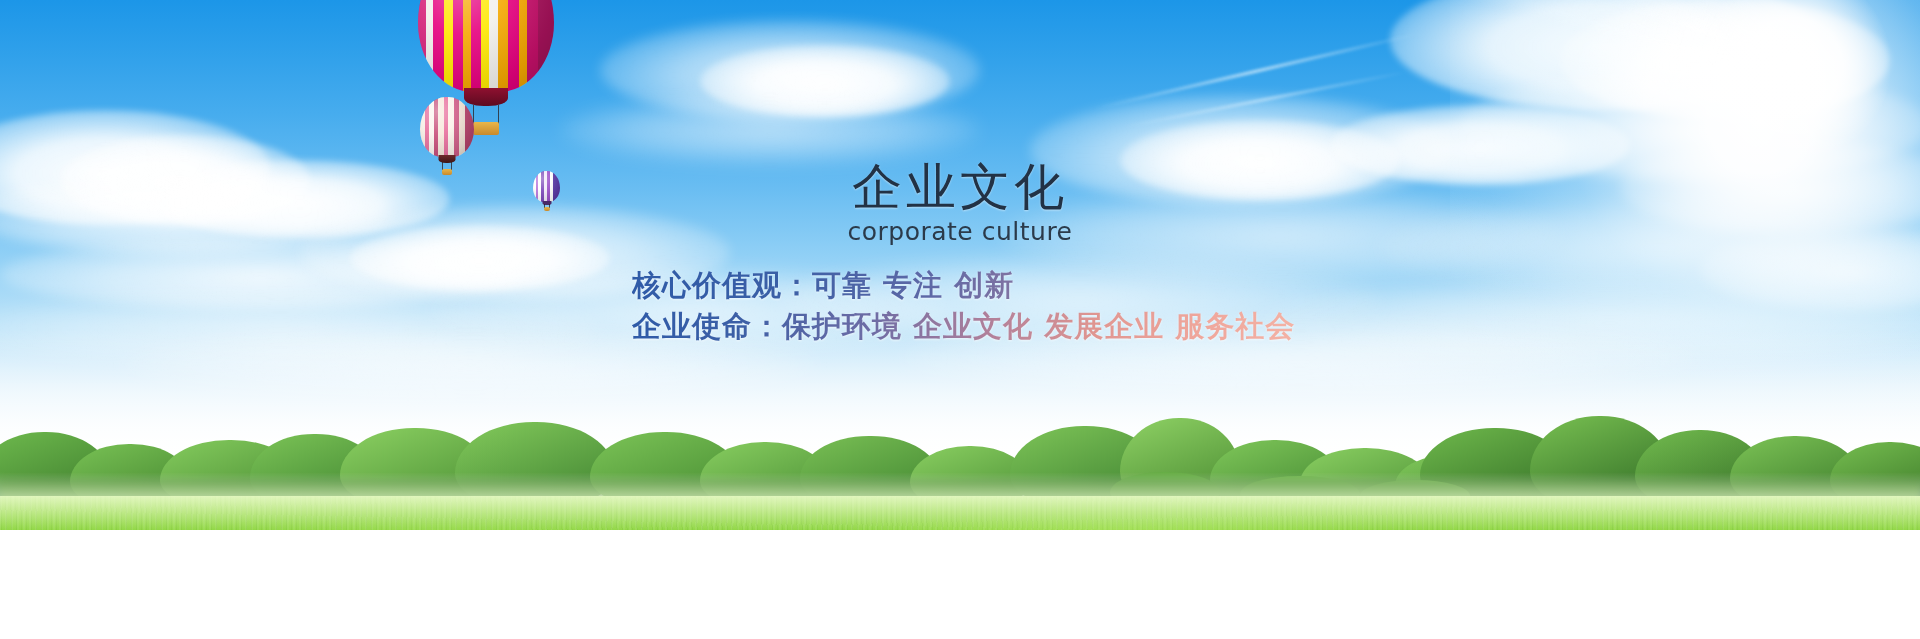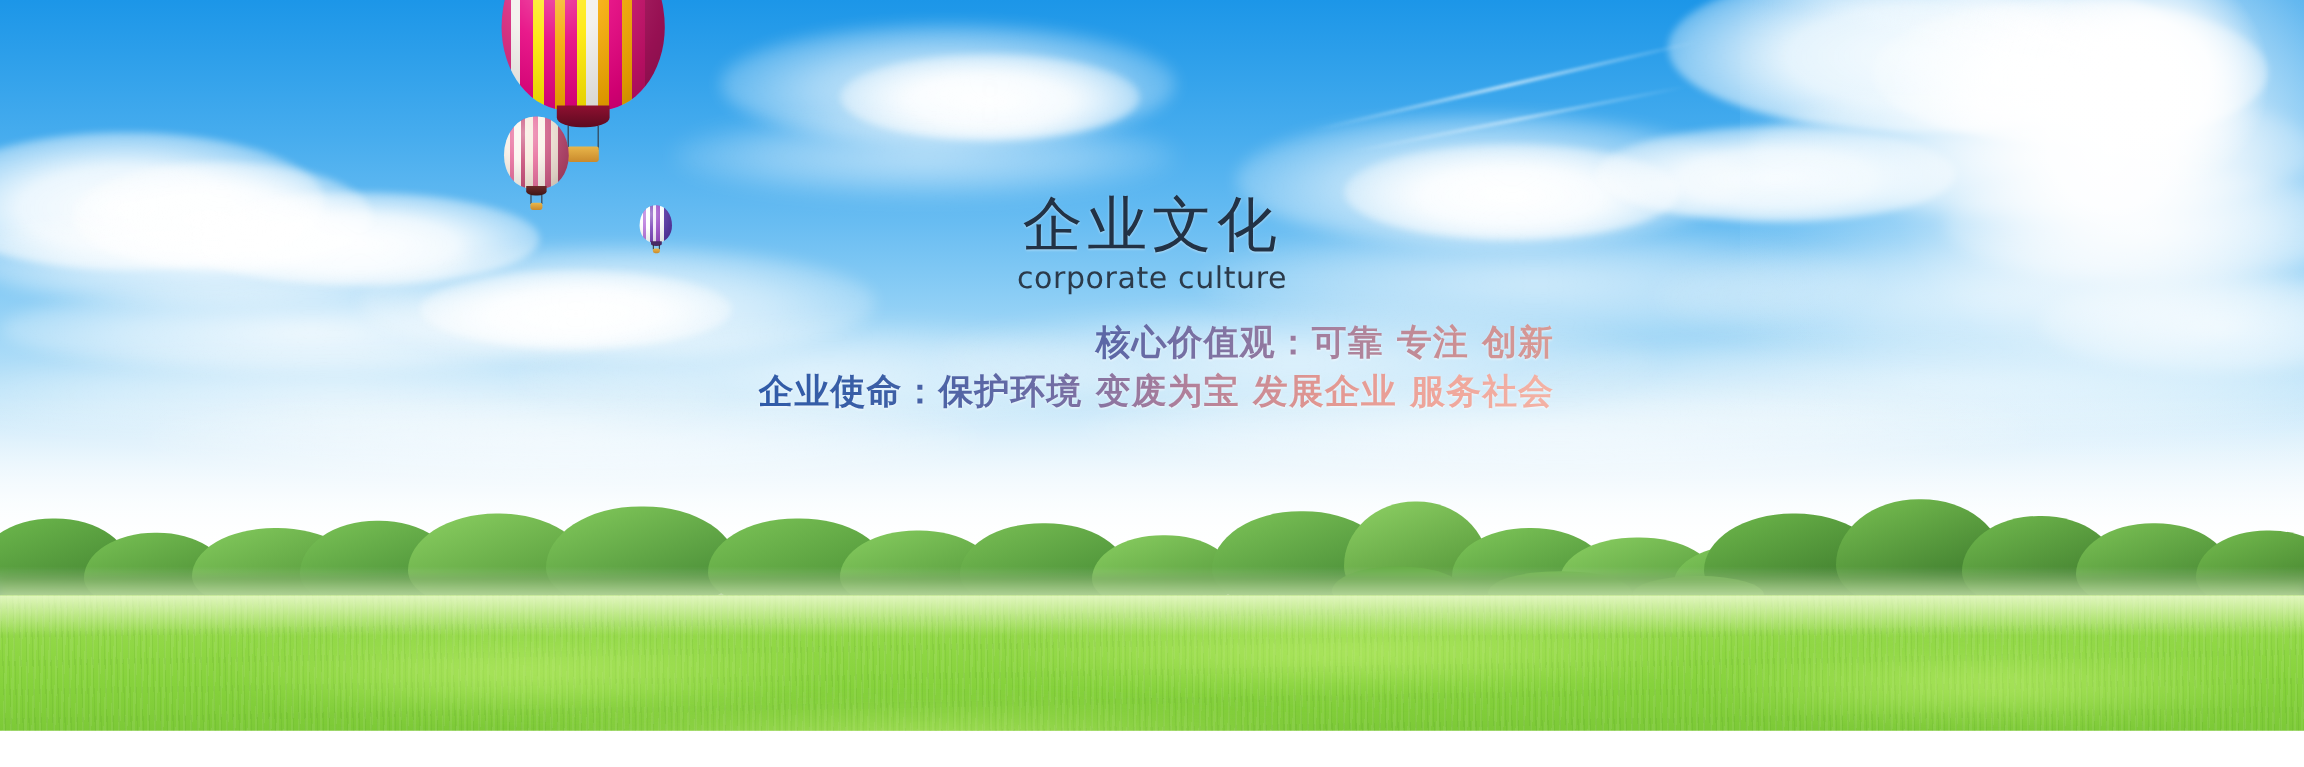--- a/index.html
+++ b/index.html
@@ -8,21 +8,21 @@
     width: 1920px;
     height: 639px;
     overflow: hidden;
     background: #fff;
     font-family: "Liberation Sans", "DejaVu Sans", sans-serif;
   }
 
   #banner {
     position: relative;
     width: 1920px;
-    height: 609px;
+    height: 530px;
     overflow: hidden;
   }
 
   
   .sky {
     position: absolute;
     left: 0; top: 0;
     width: 1920px;
     height: 470px;
     background:
@@ -289,21 +289,20 @@
   }
   .slogan-line.l1 {
     background-image: linear-gradient(90deg,
       #2F5BA8 0%, #3C5FA6 18%, #6A6AA6 40%,
       #A87498 58%, #D4898F 76%, #E79B92 92%, #EDA79B 100%);
   }
   .slogan-line.l2 {
     background-image: linear-gradient(90deg,
       #2F5BA8 0%, #3A5FA6 22%, #5E68A6 45%,
       #9C7C9F 68%, #C98E94 86%, #D99A95 100%);
-    text-align: right;
   }
   .slogan-line.l3 {
     background-image: linear-gradient(90deg,
       #2F5BA8 0%, #3C5FA6 16%, #6D6CA5 36%,
       #B1809A 54%, #E09691 70%, #EFA79C 86%, #F3B2A5 100%);
   }
 </style>
 </head>
 <body>
 
@@ -469,18 +468,18 @@
   </div>
 
   <div class="headline-block">
 
     <div class="title-cn">企业文化</div>
 
     <div class="title-en">corporate culture</div>
 
     <div class="slogans">
       <span class="slogan-line l2">核心价值观：可靠 专注 创新</span>
-      <span class="slogan-line l3">企业使命：保护环境 变废为宝 发展企业 服务社会</span>
+      <span class="slogan-line l3">企业使命：保护环境 企业文化 发展企业 服务社会</span>
     </div>
 
   </div>
 
 </div>
 
 </body></html>

